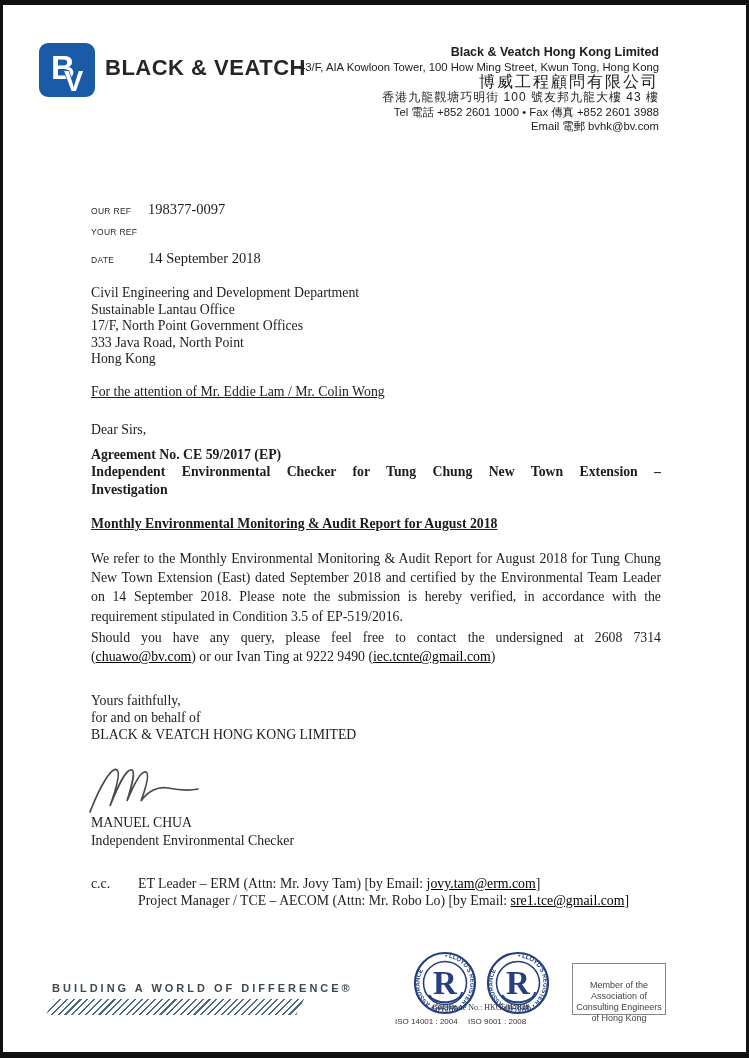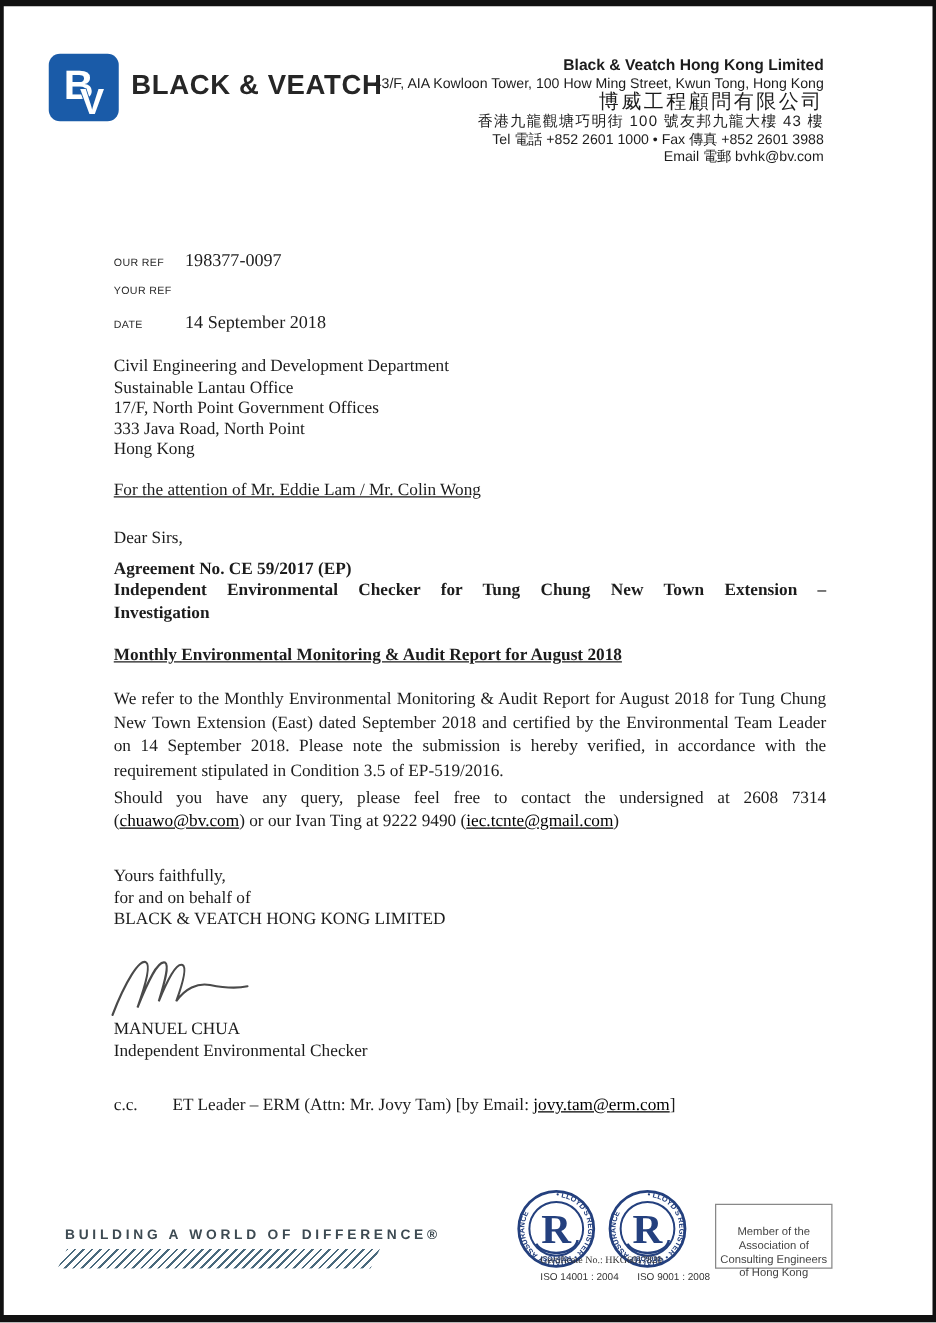--- a/index.html
+++ b/index.html
@@ -50,21 +50,21 @@
   .cc-label { width:47px; }
 
   
   .tagline { left:49px; top:977px; font-family:"Liberation Sans","DejaVu Sans",sans-serif;
              font-size:11px; font-weight:bold; letter-spacing:3px; color:#3d4a52; }
   .hatch { left:43px; top:994px; width:258px; height:16px;
            background:repeating-linear-gradient(135deg,#4a6a7d 0px,#4a6a7d 1.5px,transparent 1.5px,transparent 4.8px);
            clip-path:polygon(3% 0,100% 0,97% 100%,0 100%); }
   .badge { width:64px; height:64px; top:946px; }
   .badge1 { left:410px; } .badge2 { left:483px; }
-  .iso-label { top:1012px; width:100px; text-align:right;
+  .iso-label { top:1012px; width:100px; text-align:left;
                font-family:"Liberation Sans","DejaVu Sans",sans-serif; font-size:8px; color:#333; }
   .iso1 { left:392px; } .iso2 { left:465px; }
   .cert-line { left:388px; top:998px; width:180px; text-align:center;
                font-family:Liberation Serif, serif; font-size:8px; color:#333; }
   .member-box { left:569px; top:958px; width:94px; height:52px; border:1px solid #888;
                 font-family:"Liberation Sans","DejaVu Sans",sans-serif; font-size:9px;
                 line-height:11px; color:#444; text-align:center; padding:16px 2px; }
 </style>
 </head>
 <body>
@@ -135,20 +135,21 @@
 
   <div class="abs signer">
     <div>MANUEL CHUA</div>
     <div>Independent Environmental Checker</div>
   </div>
 
   <div class="abs cc-block">
     <div class="cc-label">c.c.</div>
     <div>
       <div><span>ET Leader – ERM (Attn: Mr. Jovy Tam) [by Email: </span><a class="maillink">jovy.tam@erm.com</a><span>]</span></div>
+      <div><span>Project Manager / TCE – AECOM (Attn: Mr. Robo Lo) [by Email: </span><a class="maillink">sre1.tce@gmail.com</a><span>]</span></div>
     </div>
   </div>
 
   <div class="abs tagline">BUILDING A WORLD OF DIFFERENCE®</div>
   <div class="abs hatch"></div>
 
   <svg class="abs badge badge1" viewBox="0 0 64 64">
     <defs>
         <path id="ringPath1" d="M 32,6.5 A 25.5,25.5 0 1 1 31.99,6.5"></path>
       </defs>

